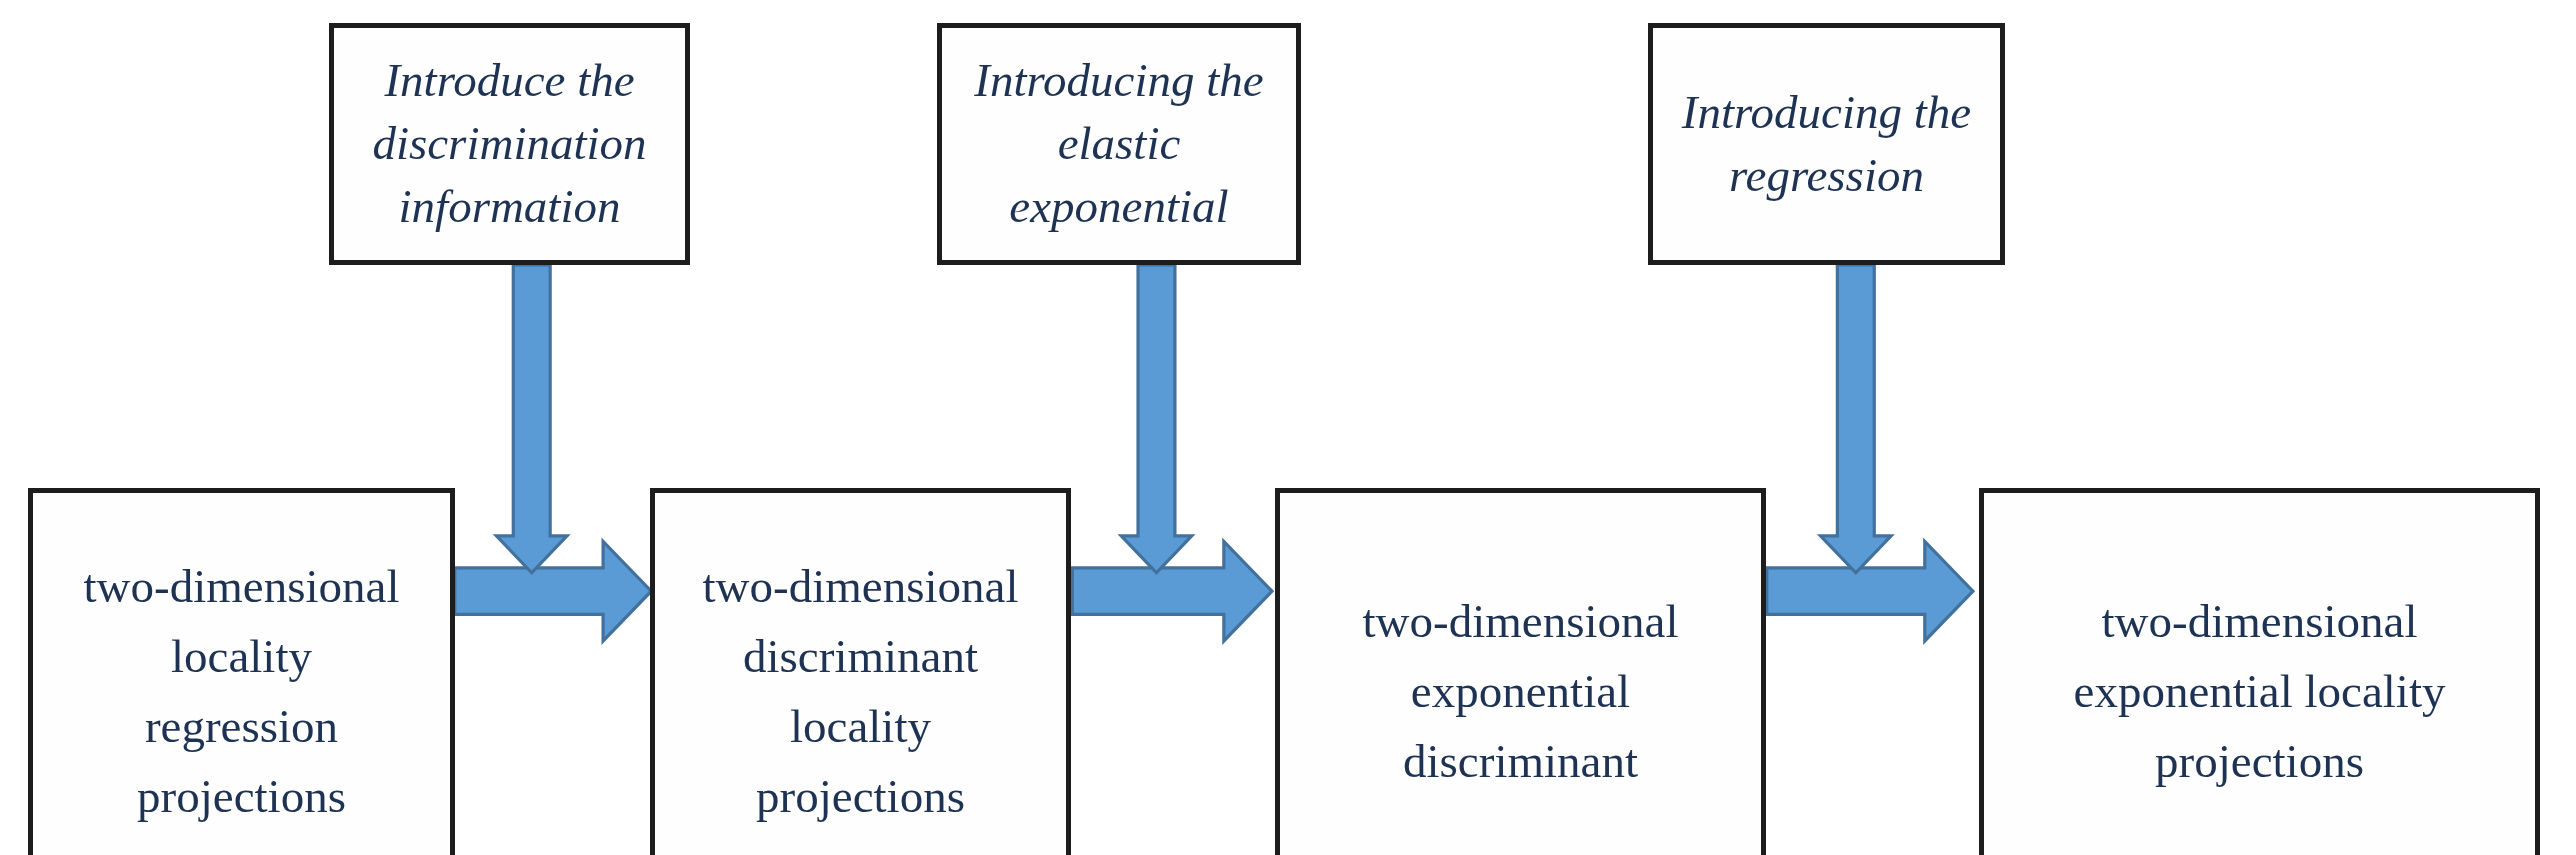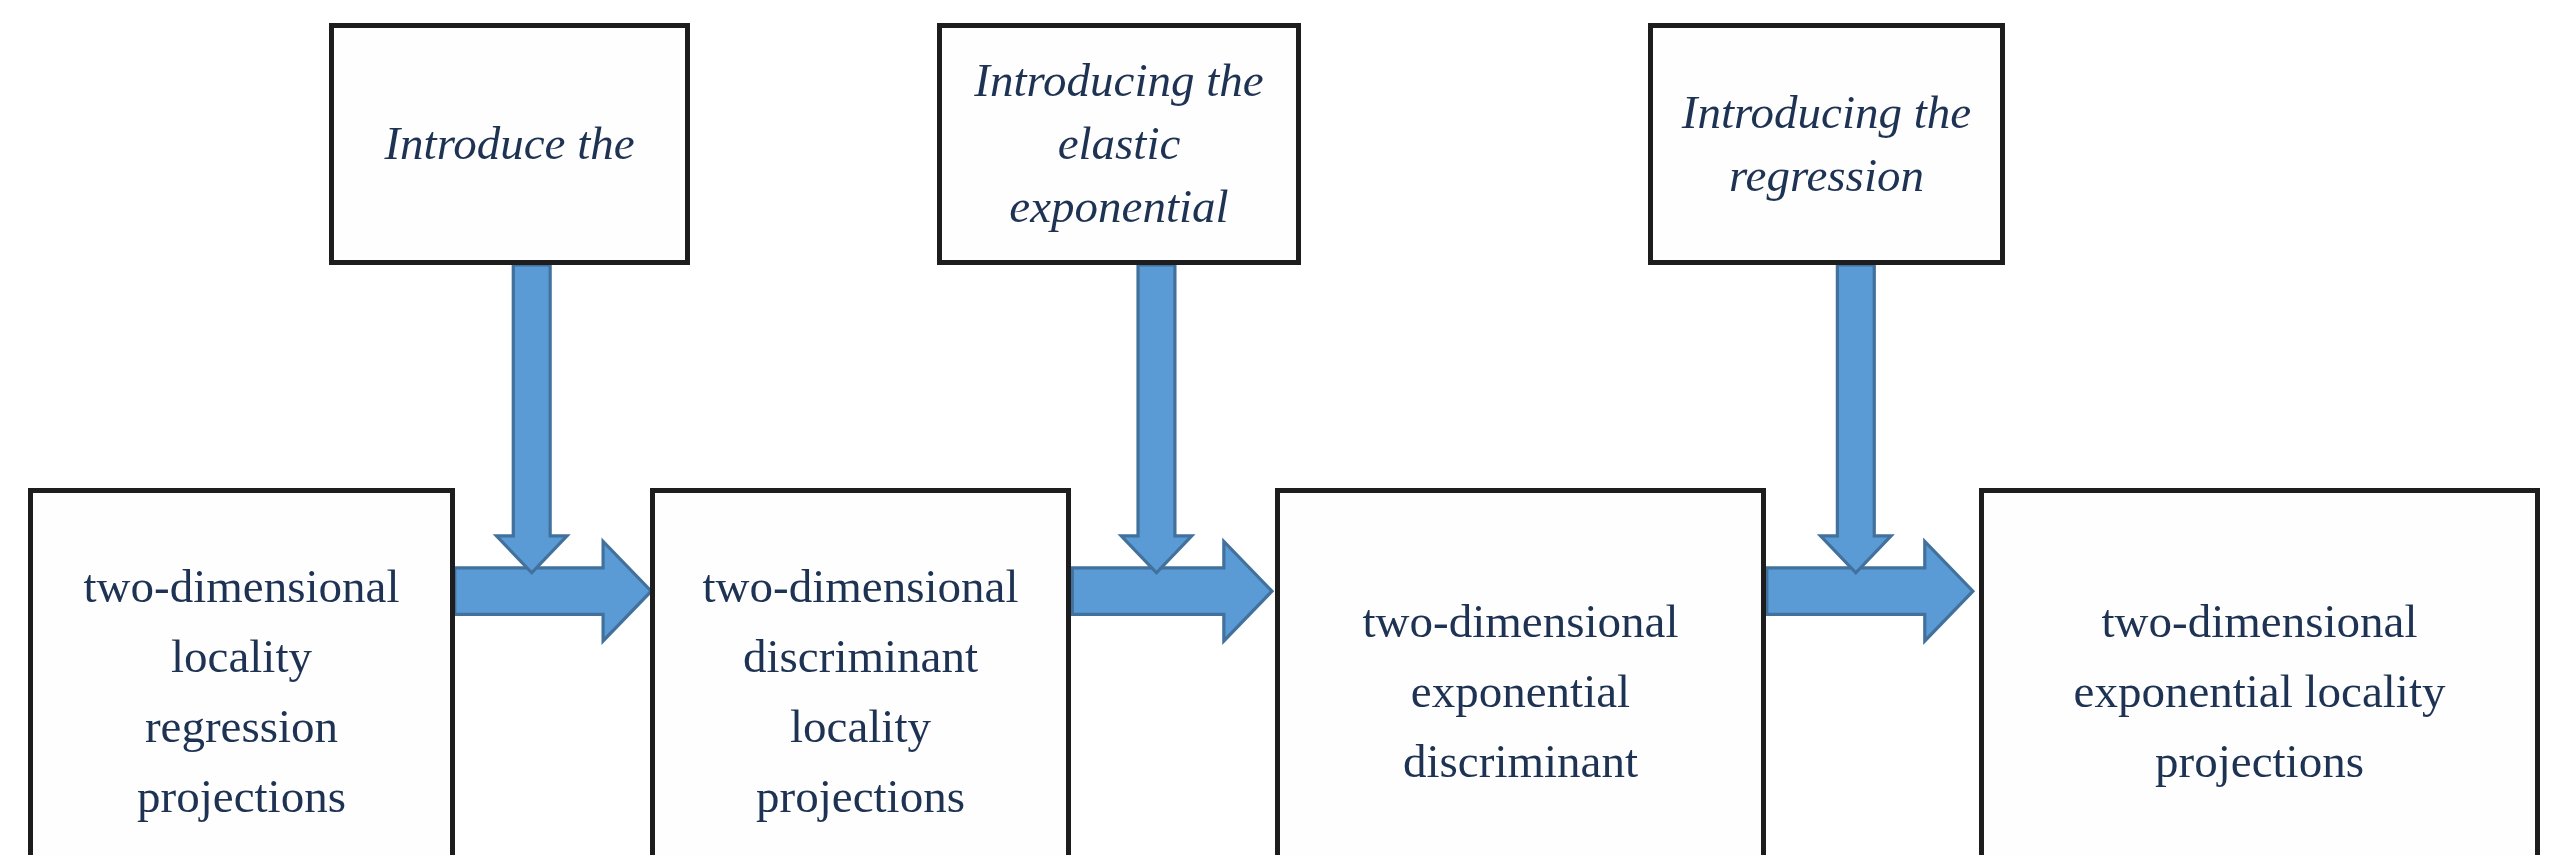--- a/index.html
+++ b/index.html
@@ -68,20 +68,22 @@
     <polygon points="1337,708 1526,708 1526,675 1586,737 1526,799 1526,766 1337,766"></polygon>
     <polygon points="2203,708 2400,708 2400,675 2460,737 2400,799 2400,766 2203,766"></polygon>
 
     <polygon points="640,330 686,330 686,668 707,668 663,714 619,668 640,668"></polygon>
     <polygon points="1419,330 1465,330 1465,668 1486,668 1442,714 1398,668 1419,668"></polygon>
     <polygon points="2291,330 2337,330 2337,668 2358,668 2314,714 2270,668 2291,668"></polygon>
   </svg>
 
   <div class="box top-row" id="top-box-1">
     <div class="line">Introduce the</div>
+    <div class="line">discrimination</div>
+    <div class="line">information</div>
   </div>
 
   <div class="box top-row" id="top-box-2">
     <div class="line">Introducing the</div>
     <div class="line">elastic</div>
     <div class="line">exponential</div>
   </div>
 
   <div class="box top-row" id="top-box-3">
     <div class="line">Introducing the</div>

